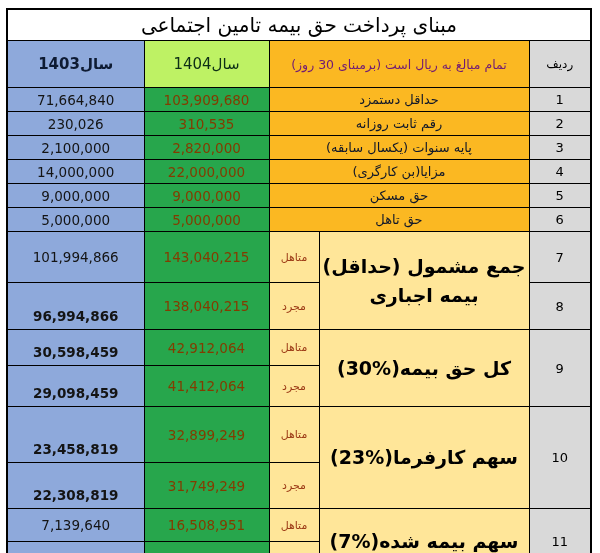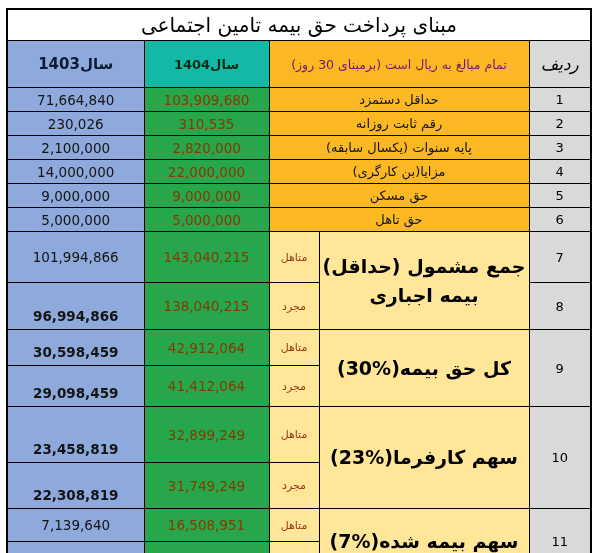--- a/index.html
+++ b/index.html
@@ -22,23 +22,23 @@
   .rh  td{height:46px}
   .r23 td{height:23px}
   .r50 td{height:50px}
   .r41 td{height:41px}
   .r30 td{height:30px}
   .r35 td{height:35px}
   .r40 td{height:40px}
   .r32 td{height:32px}
   
   .c-title{background:#ffffff;font-size:20px;}
-  .h-num  {background:#d9d9d9;font-size:17px;font-style:italic;}
+  .h-num  {background:#d9d9d9;font-size:12px;}
   .h-desc {background:#fbb822;color:#701a75;font-size:12.5px;}
-  .h-1404 {background:#14b8a6;font-weight:bold;font-size:13px;color:#0d2e16;}
+  .h-1404 {background:#bef264;font-weight:normal;font-size:15px;color:#0d2e16;}
   .h-1403 {background:#8ea9db;font-weight:bold;font-size:15px;color:#0e1b33;}
   .num    {background:#d9d9d9;font-size:13px;}
   .desc   {background:#fbb822;color:#0f172a;font-size:13px;}
   .cream  {background:#ffe699;color:#000;font-weight:bold;font-size:19px;white-space:normal;line-height:1.5;}
   .status {background:#ffe699;color:#9c3a16;font-size:11px;}
   .g{background:#27a64c;color:#833c00;font-size:13.5px;direction:ltr;}
   .b{background:#8ea9db;color:#141414;font-size:13.5px;direction:ltr;}
   .vb{vertical-align:bottom;padding-bottom:5px;line-height:1.1;font-weight:bold;}
 </style>
 </head>

